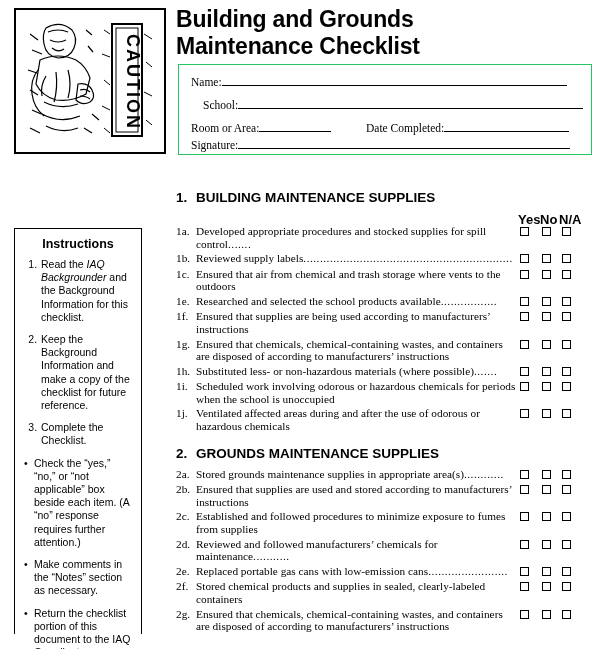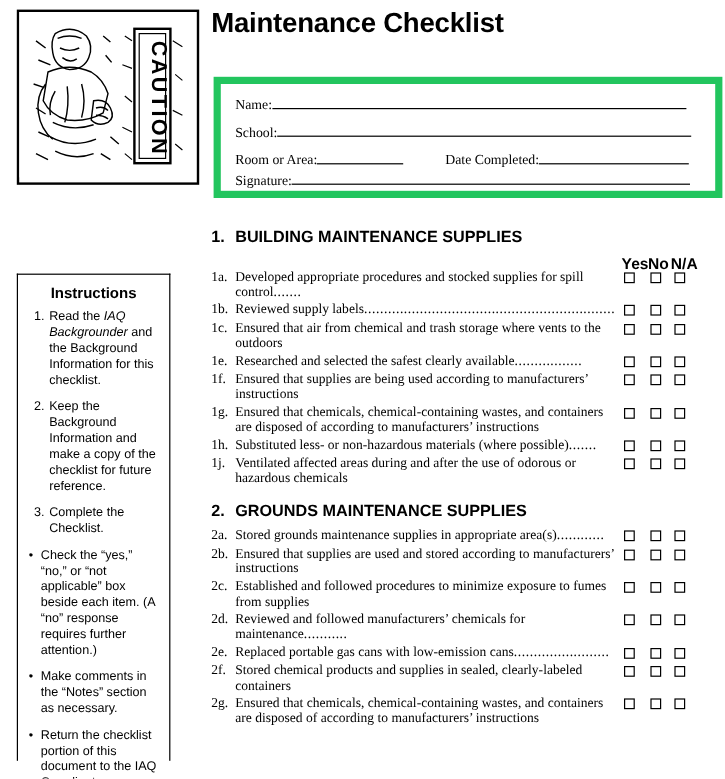--- a/index.html
+++ b/index.html
@@ -52,21 +52,21 @@
     line-height: 27px;
     letter-spacing: -0.2px;
   }
 
   .form-box {
     position: absolute;
     left: 178px;
     top: 64px;
     width: 412px;
     height: 89px;
-    border: 6px solid #22c55e;
+    border: 1px solid #22c55e;
     background: #fff;
   }
   .form-row {
     position: absolute;
     font-family: "Liberation Serif", serif;
     font-size: 11.5px;
     white-space: nowrap;
   }
   .form-label { display:inline-block; }
   .dots {
@@ -247,28 +247,29 @@
           <text x="111" y="72" transform="rotate(90 111 72)" text-anchor="middle" font-family="Liberation Sans, sans-serif" font-size="18" font-weight="bold" letter-spacing="2" fill="#000">CAUTION</text>
         </g>
         <g stroke="#000" stroke-width="1" fill="none">
           <path d="M88 20 l6 4 M86 44 l8 3 M88 70 l6 5 M86 96 l8 4 M88 118 l6 5"></path>
           <path d="M128 24 l8 5 M130 52 l6 5 M128 82 l8 4 M130 110 l6 5"></path>
         </g>
       </svg>
     </div>
 
     <div class="title">
+      <div>Building and Grounds</div>
       <div>Maintenance Checklist</div>
     </div>
 
     <div class="form-box">
       <div class="form-row" style="left:12px; top:9px;">
         <span class="form-label">Name:</span><span class="dots" style="width:345px;"></span>
       </div>
-      <div class="form-row" style="left:12px; top:32px;">
+      <div class="form-row" style="left:24px; top:32px;">
         <span class="form-label">School:</span><span class="dots" style="width:345px;"></span>
       </div>
       <div class="form-row" style="left:12px; top:55px;">
         <span class="form-label">Room or Area:</span><span class="dots" style="width:72px;"></span>
       </div>
       <div class="form-row" style="left:187px; top:55px;">
         <span class="form-label">Date Completed:</span><span class="dots" style="width:125px;"></span>
       </div>
       <div class="form-row" style="left:12px; top:72px;">
         <span class="form-label">Signature:</span><span class="dots" style="width:332px;"></span>
@@ -328,21 +329,21 @@
       <span class="boxes">
         <span class="chk b1"></span>
         <span class="chk b2"></span>
         <span class="chk b3"></span>
       </span>
     </div>
 
 
     <div class="item">
       <span class="item-label">1e.</span>
-      <span class="item-text"><span>Researched and selected the safest clearly available</span><span class="leader">.................</span></span>
+      <span class="item-text"><span>Researched and selected the school products available</span><span class="leader">.................</span></span>
       <span class="boxes">
         <span class="chk b1"></span>
         <span class="chk b2"></span>
         <span class="chk b3"></span>
       </span>
     </div>
 
     <div class="item">
       <span class="item-label">1f.</span>
       <span class="item-text"><span>Ensured that supplies are being used according to manufacturers’ instructions</span><span class="leader"></span></span>
@@ -366,20 +367,29 @@
     <div class="item">
       <span class="item-label">1h.</span>
       <span class="item-text"><span>Substituted less- or non-hazardous materials (where possible)</span><span class="leader">.......</span></span>
       <span class="boxes">
         <span class="chk b1"></span>
         <span class="chk b2"></span>
         <span class="chk b3"></span>
       </span>
     </div>
 
+    <div class="item">
+      <span class="item-label">1i.</span>
+      <span class="item-text"><span>Scheduled work involving odorous or hazardous chemicals for periods when the school is unoccupied</span><span class="leader"></span></span>
+      <span class="boxes">
+        <span class="chk b1"></span>
+        <span class="chk b2"></span>
+        <span class="chk b3"></span>
+      </span>
+    </div>
 
     <div class="item">
       <span class="item-label">1j.</span>
       <span class="item-text"><span>Ventilated affected areas during and after the use of odorous or hazardous chemicals</span><span class="leader"></span></span>
       <span class="boxes">
         <span class="chk b1"></span>
         <span class="chk b2"></span>
         <span class="chk b3"></span>
       </span>
     </div>

